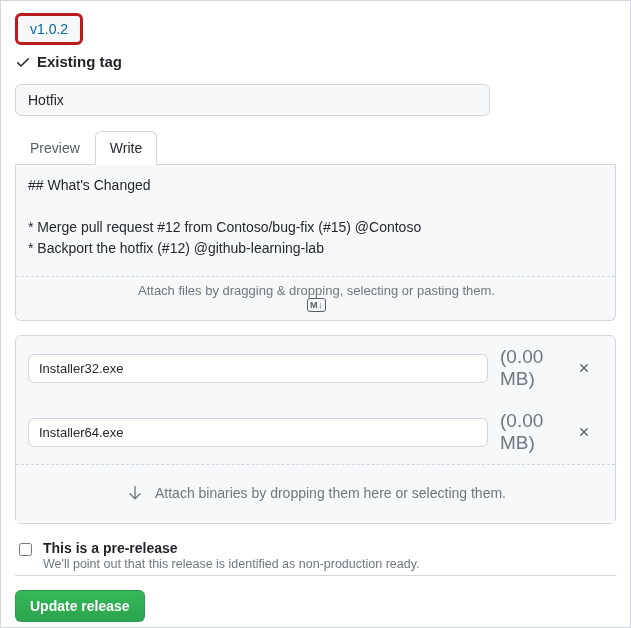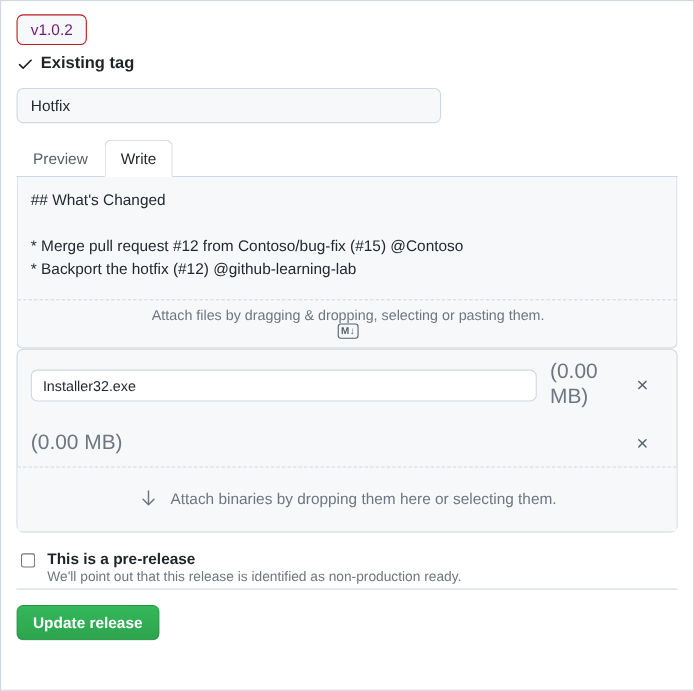--- a/index.html
+++ b/index.html
@@ -14,40 +14,40 @@
   .outer {
     width: 631px;
     height: 628px;
     border: 1px solid #d0d7de;
     padding: 12px 14px 14px 14px;
     position: relative;
   }
   .tag-select {
     display: inline-flex;
     align-items: flex-start;
-    border: 1px solid #b91c1c;
+    border: 3px solid #b91c1c;
     border-radius: 6px;
     background: #f6f8fa;
     padding: 5px 12px;
     font-size: 14px;
-    color: #701a75;
+    color: #0369a1;
     margin-bottom: 6px;
   }
   .existing-tag {
     display: flex;
     align-items: center;
     gap: 6px;
     font-weight: 600;
     font-size: 15px;
     color: #1f2328;
     margin-bottom: 14px;
     margin-top: 2px;
   }
   .title-input {
-    width: 386px;
+    width: 475px;
     border: 1px solid #d0d7de;
     border-radius: 6px;
     background: #f6f8fa;
     padding: 7px 12px;
     font-size: 14px;
     color: #24292f;
     margin-bottom: 14px;
   }
   .tabs {
     display: flex;
@@ -67,20 +67,21 @@
     border-color: #d0d7de;
     border-radius: 6px 6px 0 0;
     color: #24292f;
     border-bottom: 1px solid #fff;
   }
   .desc-box {
     border: 1px solid #d0d7de;
     border-top: none;
     border-radius: 0 0 6px 6px;
     background: #f6f8fa;
+    margin-bottom: 14px;
   }
   .desc-textarea {
     width: 100%;
     min-height: 112px;
     border: none;
     border-bottom: 1px dashed #d0d7de;
     background: transparent;
     padding: 10px 12px 8px 12px;
     font-size: 14px;
     line-height: 1.5;
@@ -223,20 +224,21 @@
     <div class="asset-row">
       <div class="asset-name">Installer32.exe</div>
       <div class="asset-size">(0.00 MB)</div>
       <div class="asset-remove">
         <svg width="14" height="14" viewBox="0 0 16 16">
             <path fill="#57606a" d="M3.72 3.72a.75.75 0 011.06 0L8 6.94l3.22-3.22a.75.75 0 111.06 1.06L9.06 8l3.22 3.22a.75.75 0 11-1.06 1.06L8 9.06l-3.22 3.22a.75.75 0 01-1.06-1.06L6.94 8 3.72 4.78a.75.75 0 010-1.06z"></path>
           </svg>
       </div>
     </div>
     <div class="asset-row">
+      <div class="asset-name">Installer64.exe</div>
       <div class="asset-size">(0.00 MB)</div>
       <div class="asset-remove">
         <svg width="14" height="14" viewBox="0 0 16 16">
             <path fill="#57606a" d="M3.72 3.72a.75.75 0 011.06 0L8 6.94l3.22-3.22a.75.75 0 111.06 1.06L9.06 8l3.22 3.22a.75.75 0 11-1.06 1.06L8 9.06l-3.22 3.22a.75.75 0 01-1.06-1.06L6.94 8 3.72 4.78a.75.75 0 010-1.06z"></path>
           </svg>
       </div>
     </div>
     <div class="drop-zone">
       <svg width="20" height="20" viewBox="0 0 24 24">
           <path fill="none" stroke="#6e7781" stroke-width="1.6" stroke-linecap="round" stroke-linejoin="round" d="M12 4v15m0 0l-6-6m6 6l6-6"></path>

